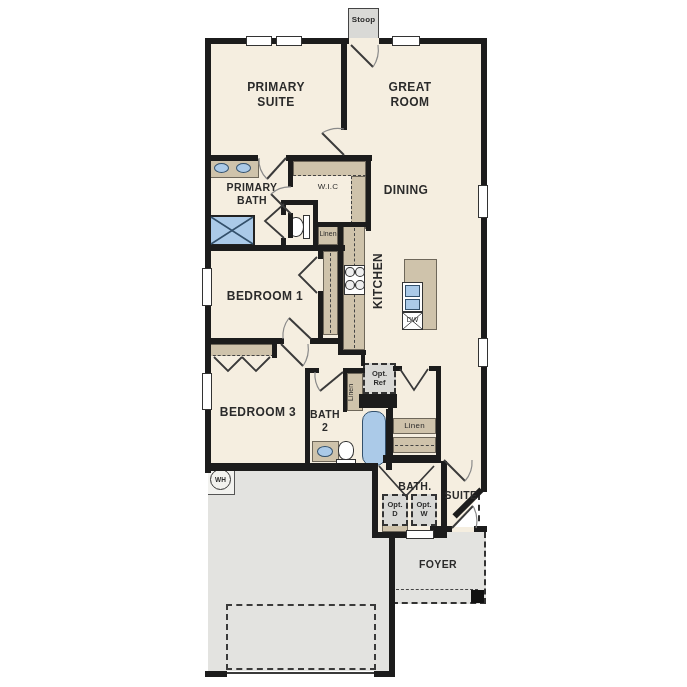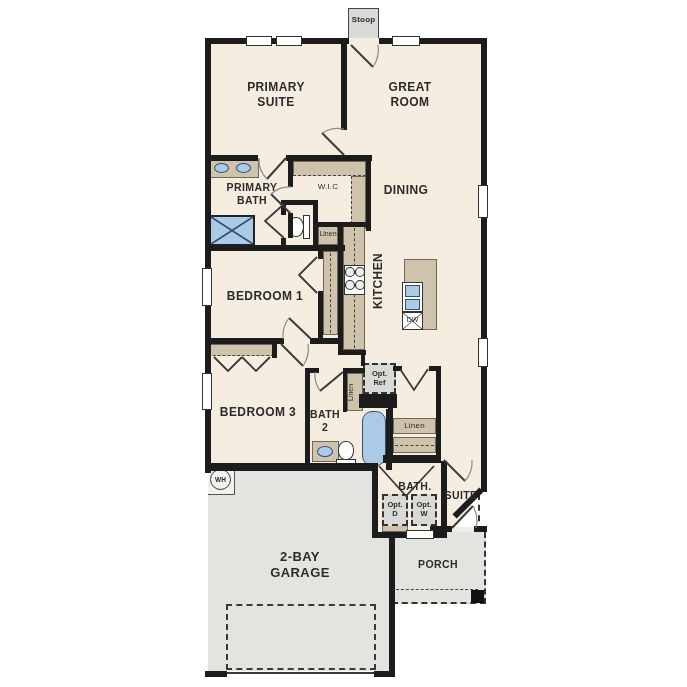--- a/index.html
+++ b/index.html
@@ -216,21 +216,19 @@
 BATH</div>
   <div class="lbl lbl-sm" style="left:303px;top:182px;width:50px;font-weight:normal;">W.I.C</div>
   <div class="lbl lbl-lg" style="left:376px;top:183px;width:60px;">DINING</div>
   <div class="lbl lbl-lg vert" style="left:371px;top:246px;width:17px;height:70px;">KITCHEN</div>
   <div class="lbl lbl-lg" style="left:215px;top:289px;width:100px;">BEDROOM 1</div>
   <div class="lbl lbl-lg" style="left:208px;top:405px;width:100px;">BEDROOM 3</div>
   <div class="lbl lbl-md" style="left:305px;top:408px;width:40px;">BATH
 2</div>
   <div class="lbl lbl-md" style="left:390px;top:480px;width:50px;">BATH.</div>
   <div class="lbl lbl-md" style="left:436px;top:489px;width:50px;">SUITE</div>
-  <div class="lbl lbl-md" style="left:408px;top:558px;width:60px;">PORCH</div>
-  <div class="lbl" style="left:250px;top:549px;width:100px;font-size:13px;">2-BAY
-GARAGE</div>
+  <div class="lbl lbl-md" style="left:408px;top:558px;width:60px;">FOYER</div>
   <div class="lbl lbl-sm" style="left:393px;top:421px;width:43px;font-weight:normal;z-index:61;">Linen</div>
   <div class="lbl lbl-xs" style="left:318px;top:230px;width:20px;font-weight:normal;z-index:61;">Linen</div>
   <div class="lbl lbl-xs vert" style="left:347px;top:374px;width:16px;height:36px;font-weight:normal;z-index:61;">Linen</div>
   <div class="lbl lbl-xs" style="left:403px;top:316px;width:19px;font-weight:normal;z-index:61;">DW</div>
 
 </div>
 
 </body></html>

